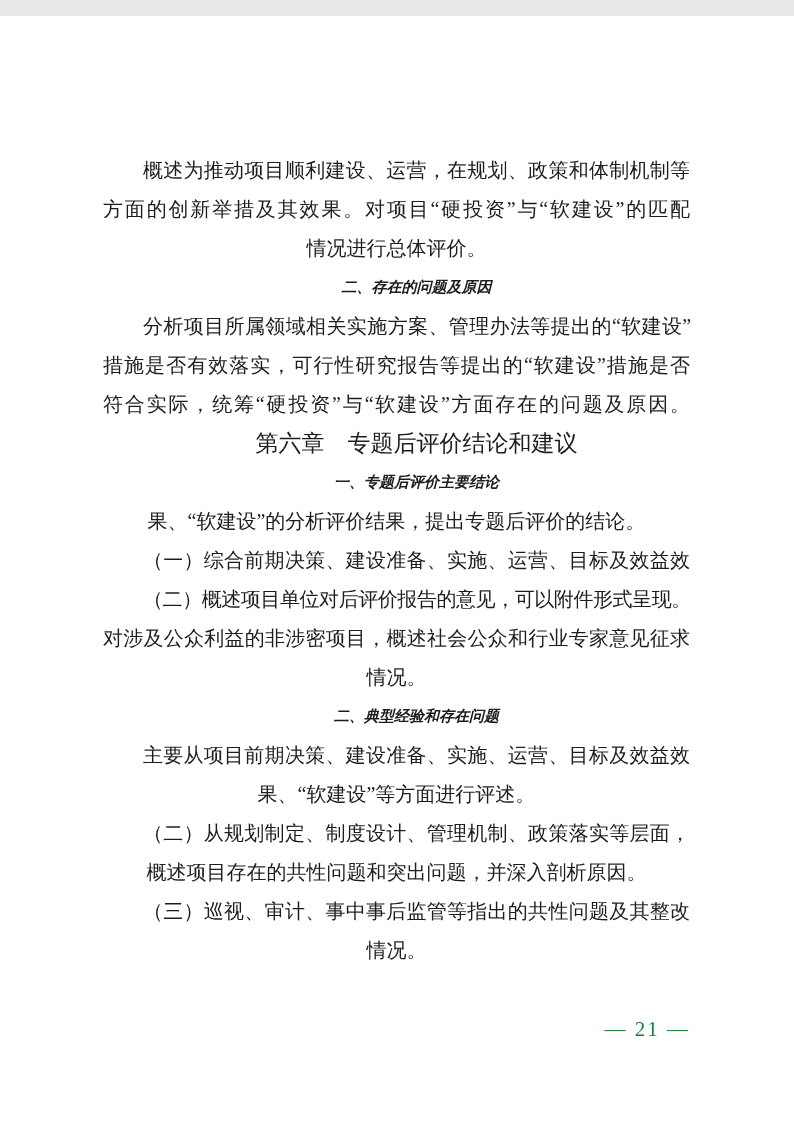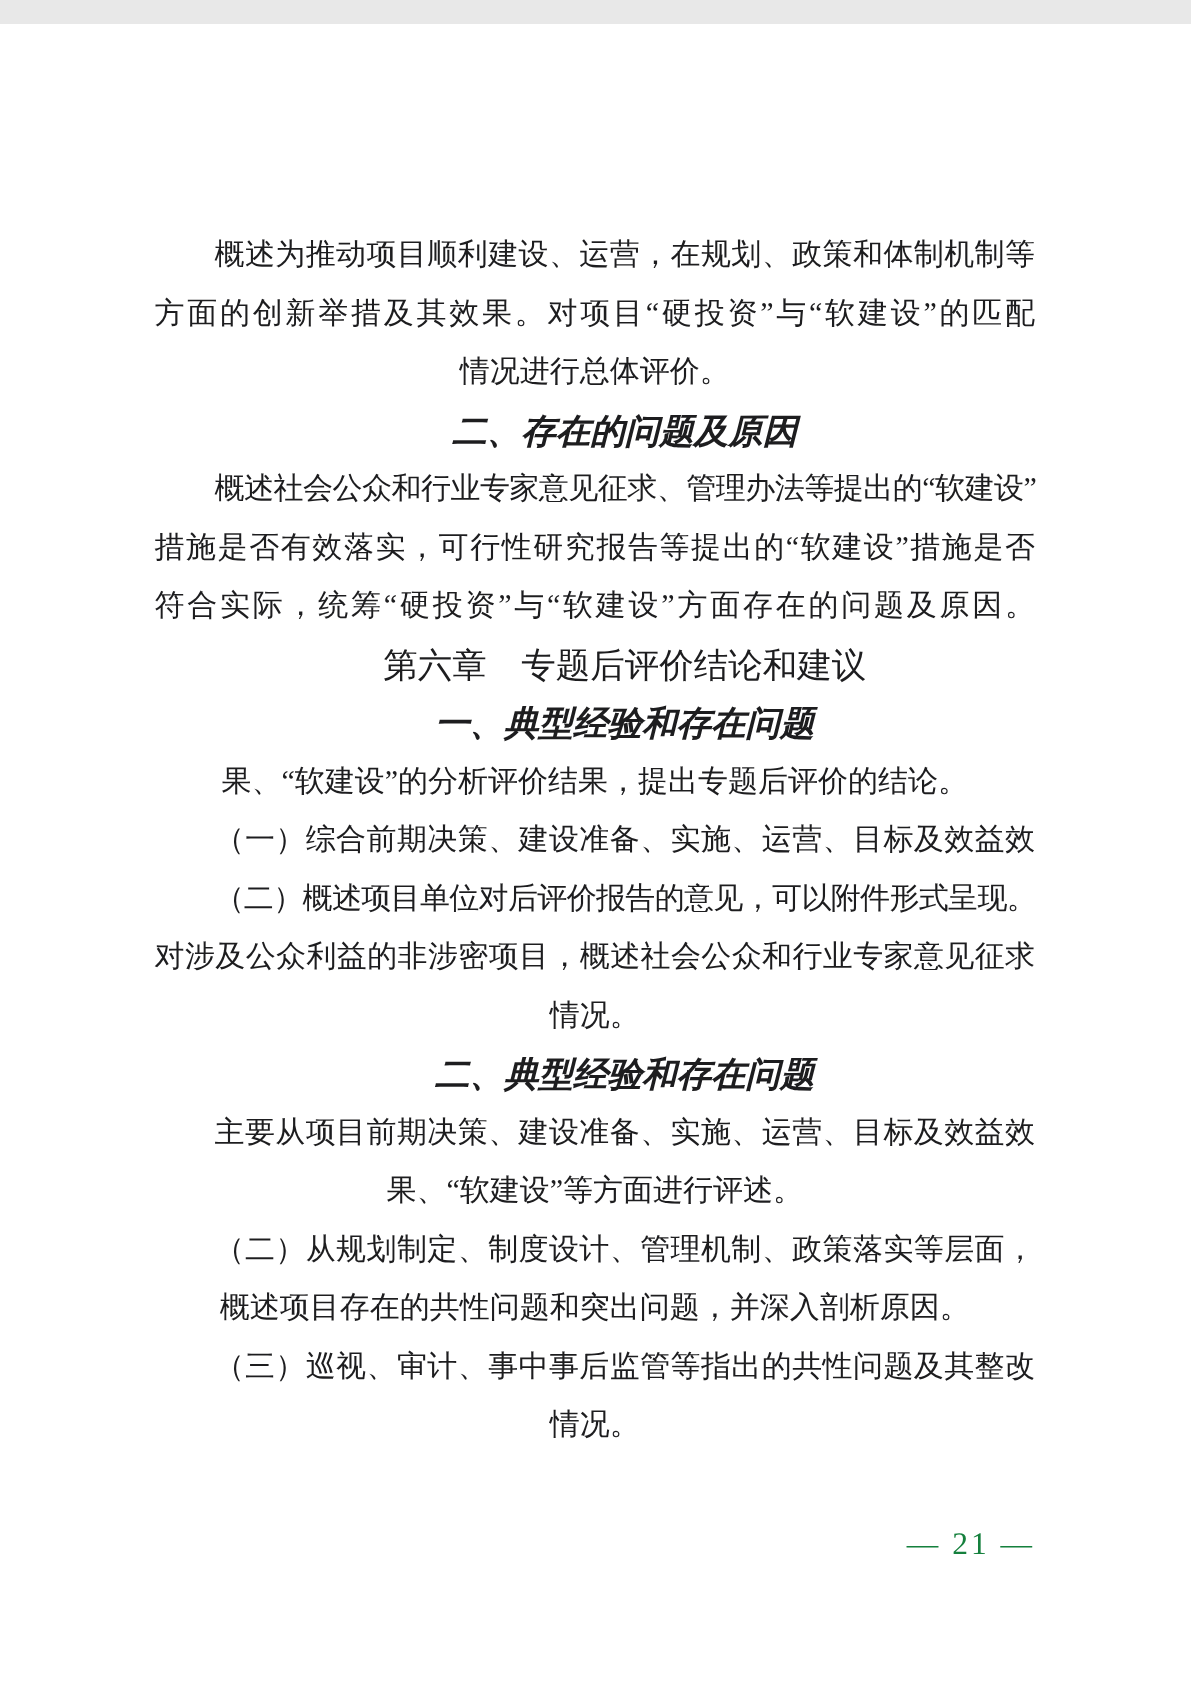--- a/index.html
+++ b/index.html
@@ -41,21 +41,21 @@
     letter-spacing: -1.2px;
   }
   .line.h1 {
     font-family: "Liberation Sans", "DejaVu Sans", sans-serif;
     font-weight: normal;
     font-size: 23px;
   }
   .line.h2 {
     font-weight: bold;
     font-style: italic;
-    font-size: 23px;
+    font-size: 15px;
   }
   .page-number {
     position: absolute;
     top: 998px;
     right: 104px;
     height: 30px;
     line-height: 30px;
     font-size: 21px;
     letter-spacing: 2px;
     color: #15803d;
@@ -63,25 +63,25 @@
 </style>
 </head>
 <body>
 
 <div class="page">
   <div class="content">
       <div class="line body indent full">概述为推动项目顺利建设、运营，在规划、政策和体制机制等</div>
       <div class="line body full">方面的创新举措及其效果。对项目“硬投资”与“软建设”的匹配</div>
       <div class="line body">情况进行总体评价。</div>
       <div class="line h2 indent">二、存在的问题及原因</div>
-      <div class="line body indent full tight">概述社会公众和行业专家意见征求、管理办法等提出的“软建设”</div>
+      <div class="line body indent full tight">分析项目所属领域相关实施方案、管理办法等提出的“软建设”</div>
       <div class="line body full">措施是否有效落实，可行性研究报告等提出的“软建设”措施是否</div>
       <div class="line body full">符合实际，统筹“硬投资”与“软建设”方面存在的问题及原因。</div>
       <div class="line h1 indent">第六章　专题后评价结论和建议</div>
-      <div class="line h2 indent">一、典型经验和存在问题</div>
+      <div class="line h2 indent">一、专题后评价主要结论</div>
       <div class="line body">果、“软建设”的分析评价结果，提出专题后评价的结论。</div>
       <div class="line body indent full">（一）综合前期决策、建设准备、实施、运营、目标及效益效</div>
       <div class="line body indent full tight">（二）概述项目单位对后评价报告的意见，可以附件形式呈现。</div>
       <div class="line body full">对涉及公众利益的非涉密项目，概述社会公众和行业专家意见征求</div>
       <div class="line body">情况。</div>
       <div class="line h2 indent">二、典型经验和存在问题</div>
       <div class="line body indent full">主要从项目前期决策、建设准备、实施、运营、目标及效益效</div>
       <div class="line body">果、“软建设”等方面进行评述。</div>
       <div class="line body indent full">（二）从规划制定、制度设计、管理机制、政策落实等层面，</div>
       <div class="line body">概述项目存在的共性问题和突出问题，并深入剖析原因。</div>

